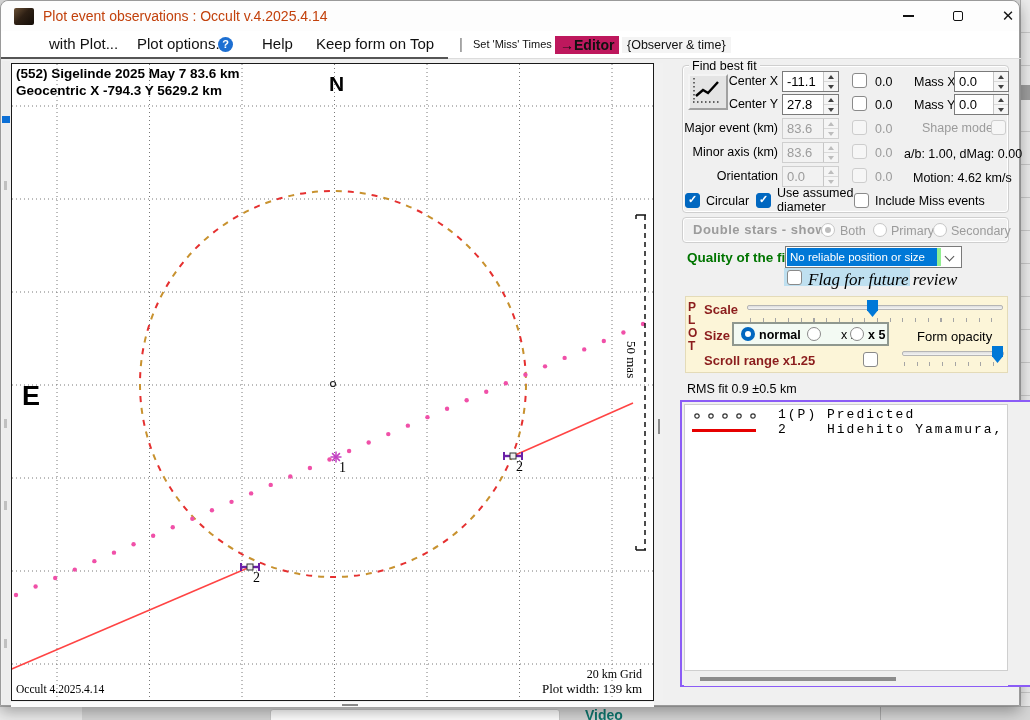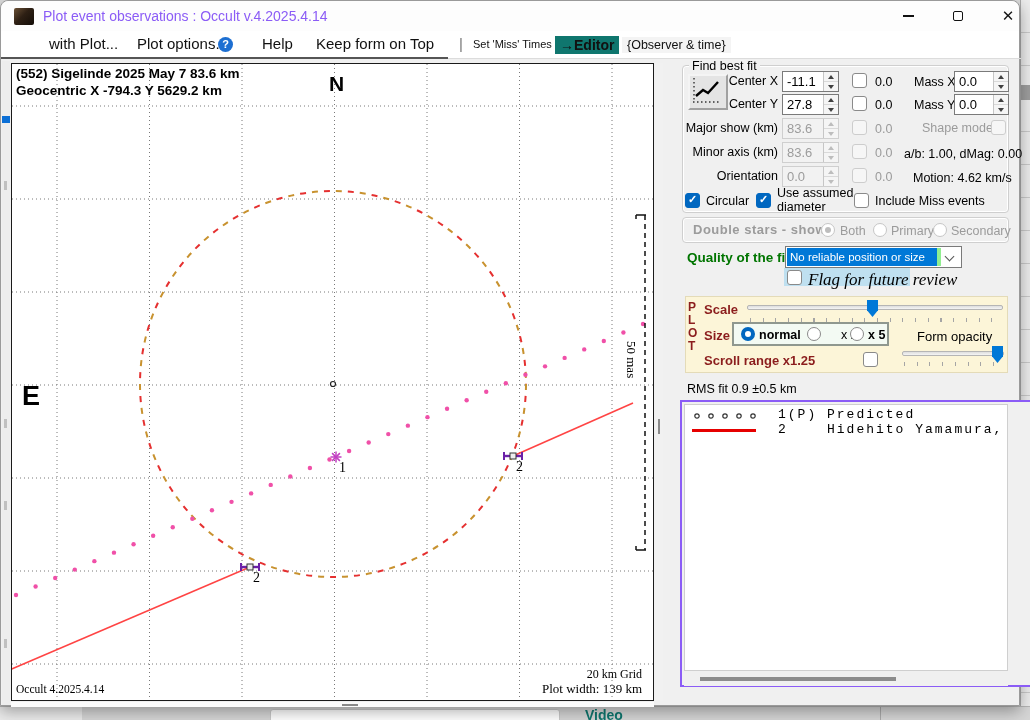--- a/index.html
+++ b/index.html
@@ -4,21 +4,21 @@
 <style>
   html,body{margin:0;padding:0;background:#cfcfcf;}
   *{box-sizing:border-box;}
   .screen{position:relative;width:1030px;height:720px;overflow:hidden;background:#DDDDDD;font-family:"Liberation Sans",sans-serif;}
   
   .bg-right{position:absolute;left:1020px;top:0;width:10px;height:720px;background:repeating-linear-gradient(180deg,#ECECEC 0 32px,#C9C9C9 32px 33px);border-left:1px solid #aaa;}
   .bg-bottom{position:absolute;left:0;top:706px;width:1030px;height:14px;background:#D6D6D6;border-top:1px solid #b5b5b5;}
   
   .win{position:absolute;left:0;top:0;width:1020px;height:706px;background:#F0F0F0;border:1px solid #9a9a9a;border-radius:8px 8px 0 0;box-shadow:0 5px 16px rgba(0,0,0,.35);}
   .titlebar{position:absolute;left:0;top:0;width:100%;height:30px;background:#FDFDFD;border-radius:8px 8px 0 0;}
-  .title-text{position:absolute;left:42px;top:7px;font-size:14px;color:#8b5cf6;white-space:nowrap;}
+  .title-text{position:absolute;left:42px;top:7px;font-size:14px;color:#c2410c;white-space:nowrap;}
   .app-icon{position:absolute;left:13px;top:7px;width:20px;height:17px;border-radius:2px;background:linear-gradient(135deg,#6b5136 0%,#2e2014 45%,#120c07 100%);}
   .cap-btn{position:absolute;top:0;width:46px;height:30px;display:flex;align-items:center;justify-content:center;color:#111;}
   .menubar{position:absolute;left:0;top:30px;width:100%;height:27px;background:#FFFFFF;}
   .mi{position:absolute;top:4px;font-size:15px;color:#111;white-space:nowrap;margin-left:24px;}
   .menu-underline{position:absolute;left:0;top:56px;width:447px;height:2px;background:#555;}
   .menu-underline2{position:absolute;left:447px;top:57px;width:573px;height:1px;background:#DCDCDC;}
   
   .leftstrip{position:absolute;left:1px;top:60px;width:8px;height:644px;background:#EDEDED;}
   .leftstrip .blue{position:absolute;left:0;top:55px;width:8px;height:7px;background:#0B6FD6;}
   .lmark{position:absolute;left:2px;width:3px;height:9px;background:#9a9a9a;opacity:.55;}
@@ -111,21 +111,21 @@
     </div>
 
     <div class="menubar">
       <div class="mi" style="left:24px;">with Plot...</div>
       <div class="mi" style="left:112px;">Plot options...</div>
       <div style="position:absolute;left:217px;top:6px;width:15px;height:15px;border-radius:50%;background:#1D6FD2;color:#fff;font-size:11px;font-weight:bold;text-align:center;line-height:15px;">?</div>
       <div class="mi" style="left:237px;">Help</div>
       <div class="mi" style="left:291px;">Keep form on Top</div>
       <div class="mi" style="left:434px;color:#777;">|</div>
       <div class="mi" style="left:448px;top:7px;font-size:11px;">Set 'Miss' Times</div>
-      <div class="mi" style="left:530px;font-weight:bold;font-size:14px;top:5px;background:#0f766e;padding:1px 5px;">→Editor</div>
+      <div class="mi" style="left:530px;font-weight:bold;font-size:14px;top:5px;background:#be185d;padding:1px 5px;">→Editor</div>
       <div class="mi" style="left:597px;top:6px;font-size:12.5px;background:#F4F4F4;padding:1px 5px;">{Observer &amp; time}</div>
     </div>
     <div class="menu-underline"></div>
     <div class="menu-underline2"></div>
 
     <div class="leftstrip">
       <div class="blue"></div>
       <div class="lmark" style="top:120px;"></div>
       <div class="lmark" style="top:358px;"></div>
       <div class="lmark" style="top:440px;"></div>
@@ -286,21 +286,21 @@
       <div class="ud">
           <div>
             <i class="tu"></i>
           </div>
           <div>
             <i class="td"></i>
           </div>
         </div>
     </div>
 
-    <div class="lab lab-r" style="left:680px;top:120px;width:97px;">Major show (km)</div>
+    <div class="lab lab-r" style="left:680px;top:120px;width:97px;">Major event (km)</div>
     <div class="spin dis" style="left:781px;top:117px;width:57px;">
       <div class="val">83.6</div>
       <div class="ud">
           <div>
             <i class="tu"></i>
           </div>
           <div>
             <i class="td"></i>
           </div>
         </div>

